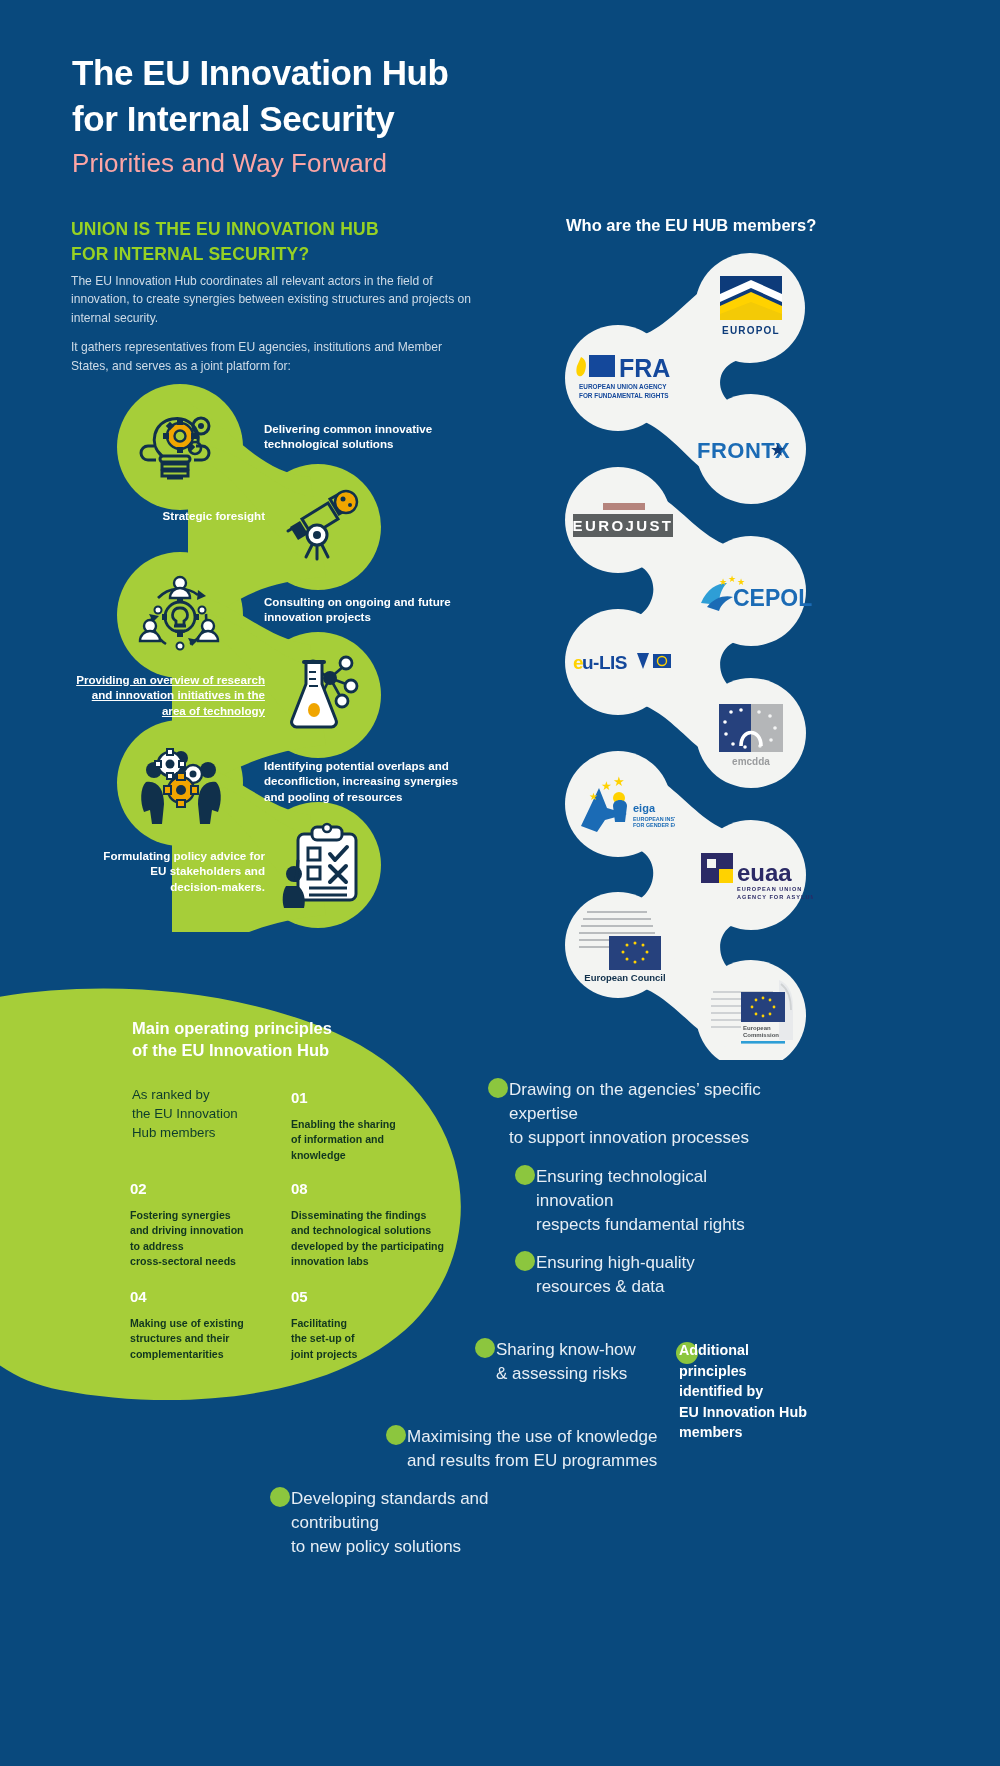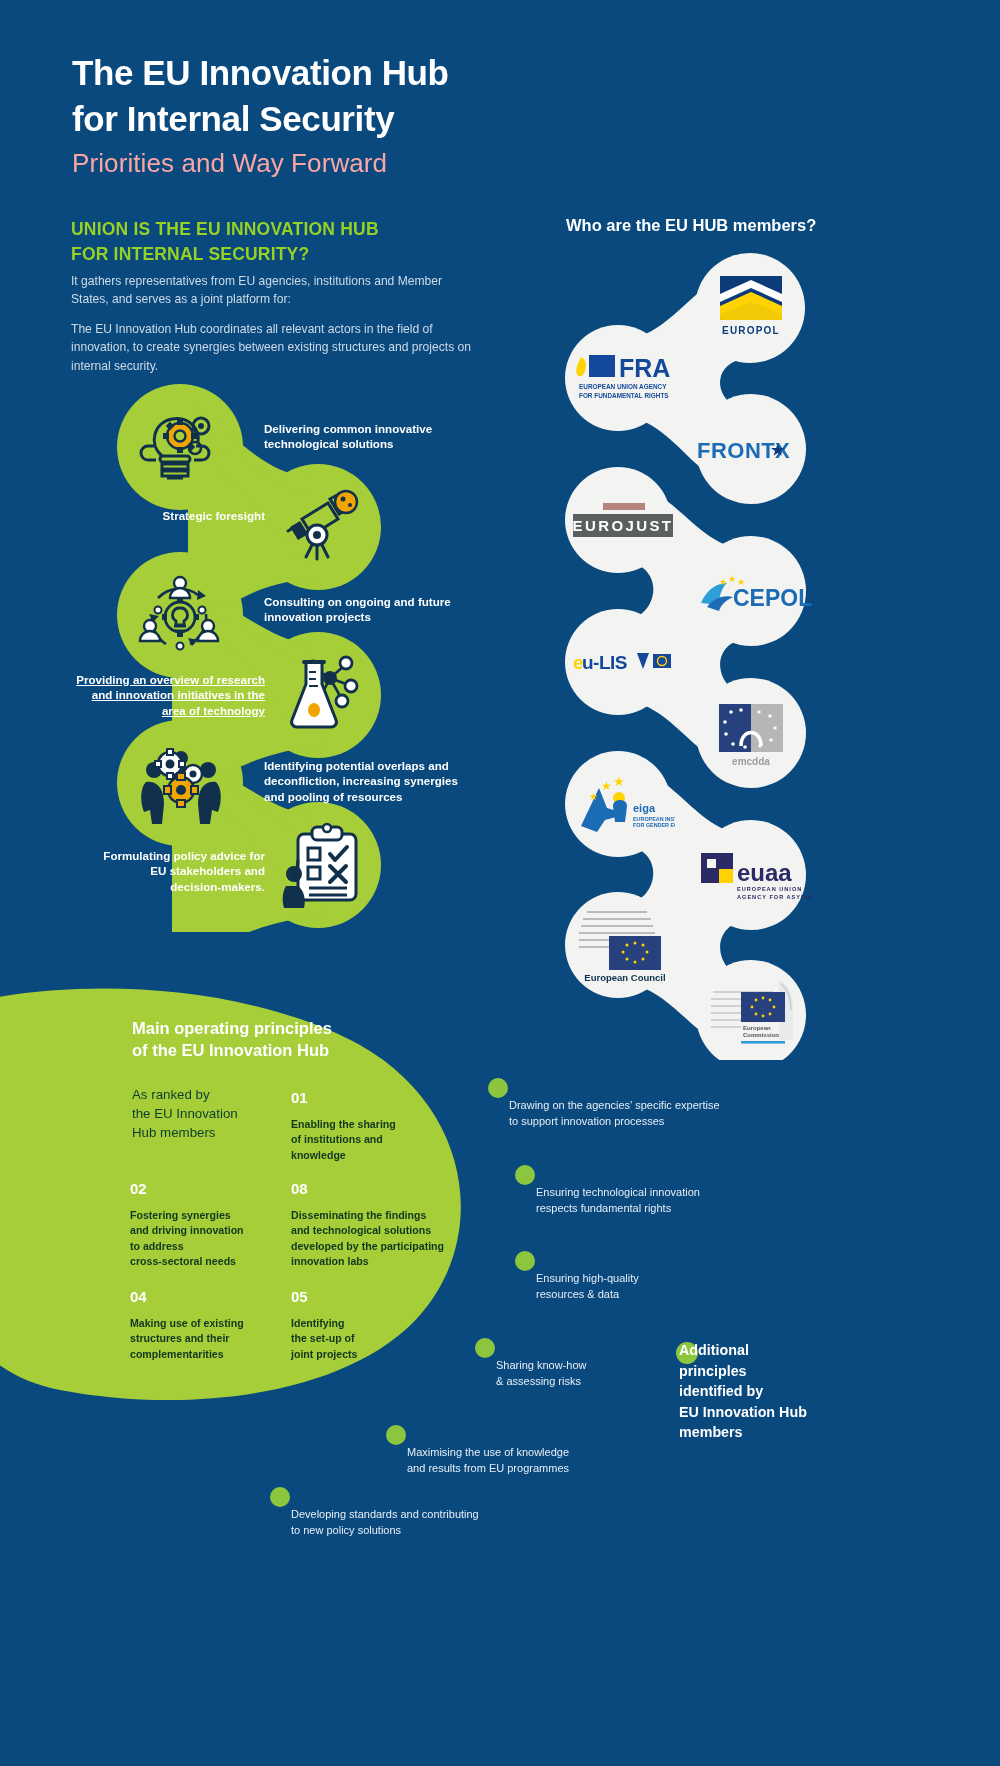--- a/index.html
+++ b/index.html
@@ -74,21 +74,21 @@
   }
 
   
   .bullet { position:absolute; }
   .bullet .dot {
     position:absolute; left:0; top:0; width:20px; height:20px;
     border-radius:50%; background:#8cc63e;
   }
   .bullet .btxt {
     position:relative; margin-left:12px; padding-left:9px;
-    font-size:11px; line-height:1.42; color:#e7eef5; font-weight:500;margin-top:20px;
+    font-size:17px; line-height:1.42; color:#e7eef5; font-weight:500;
   }
   .additional {
     position:absolute; left:676px; top:1340px; width:190px;
   }
   .additional .dot {
     position:absolute; left:0; top:2px; width:22px; height:22px;
     border-radius:50%; background:#8cc63e;
   }
   .additional .atxt {
     position:relative; padding-left:3px;
@@ -107,22 +107,22 @@
     <div>The EU Innovation Hub</div>
     <div>for Internal Security</div>
   </div>
   <div class="subtitle">Priorities and Way Forward</div>
 
   <div class="what-head">
     <div>UNION IS THE EU INNOVATION HUB</div>
     <div>FOR INTERNAL SECURITY?</div>
   </div>
   <div class="what-body">
+    <p>The EU Innovation Hub coordinates all relevant actors in the field of innovation, to create synergies between existing structures and projects on internal security.</p>
     <p>It gathers representatives from EU agencies, institutions and Member States, and serves as a joint platform for:</p>
-    <p>The EU Innovation Hub coordinates all relevant actors in the field of innovation, to create synergies between existing structures and projects on internal security.</p>
   </div>
 
   <div class="chain-wrap">
     <svg width="420" height="550" viewBox="0 0 420 550">
       <g fill="#a6ce39">
         <circle cx="120" cy="65" r="63"></circle>
         <circle cx="258" cy="145" r="63"></circle>
         <circle cx="120" cy="233" r="63"></circle>
         <circle cx="258" cy="313" r="63"></circle>
         <circle cx="120" cy="401" r="63"></circle>
@@ -513,42 +513,42 @@
   <div class="princ-title">
     <div>Main operating principles</div>
     <div>of the EU Innovation Hub</div>
   </div>
   <div class="princ-ranked" style="white-space:pre-line;">As ranked by
 the EU Innovation
 Hub members</div>
 
   <div class="pr-num" style="left:291px; top:1089px;">01</div>
   <div class="pr-txt" style="left:291px; top:1117px; white-space:pre-line;">Enabling the sharing
-of institutions and
+of information and
 knowledge</div>
 
   <div class="pr-num" style="left:130px; top:1180px;">02</div>
   <div class="pr-txt" style="left:130px; top:1208px; white-space:pre-line;">Fostering synergies
 and driving innovation
 to address
 cross-sectoral needs</div>
 
   <div class="pr-num" style="left:291px; top:1180px;">08</div>
   <div class="pr-txt" style="left:291px; top:1208px; width:160px; white-space:pre-line;">Disseminating the findings
 and technological solutions
 developed by the participating
 innovation labs</div>
 
   <div class="pr-num" style="left:130px; top:1288px;">04</div>
   <div class="pr-txt" style="left:130px; top:1316px; width:140px; white-space:pre-line;">Making use of existing
 structures and their
 complementarities</div>
 
   <div class="pr-num" style="left:291px; top:1288px;">05</div>
-  <div class="pr-txt" style="left:291px; top:1316px; white-space:pre-line;">Identifying
+  <div class="pr-txt" style="left:291px; top:1316px; white-space:pre-line;">Facilitating
 the set-up of
 joint projects</div>
 
   <div class="bullet" style="left:488px; top:1078px; width:300px;">
     <span class="dot"></span>
     <div class="btxt" style="white-space:pre-line;">Drawing on the agencies’ specific expertise
 to support innovation processes</div>
   </div>
   <div class="bullet" style="left:515px; top:1165px; width:260px;">
     <span class="dot"></span>

